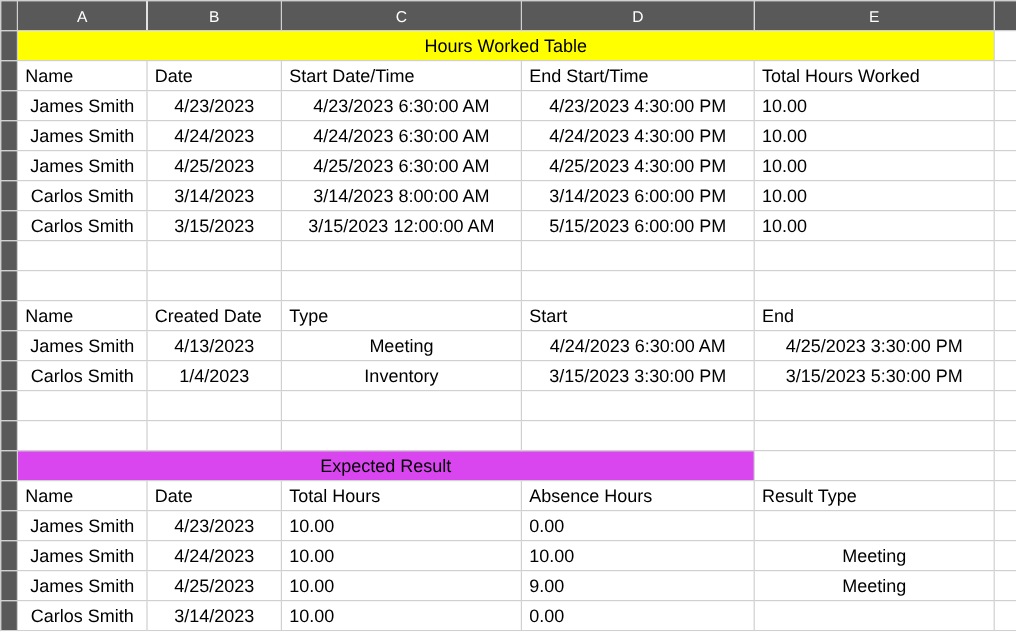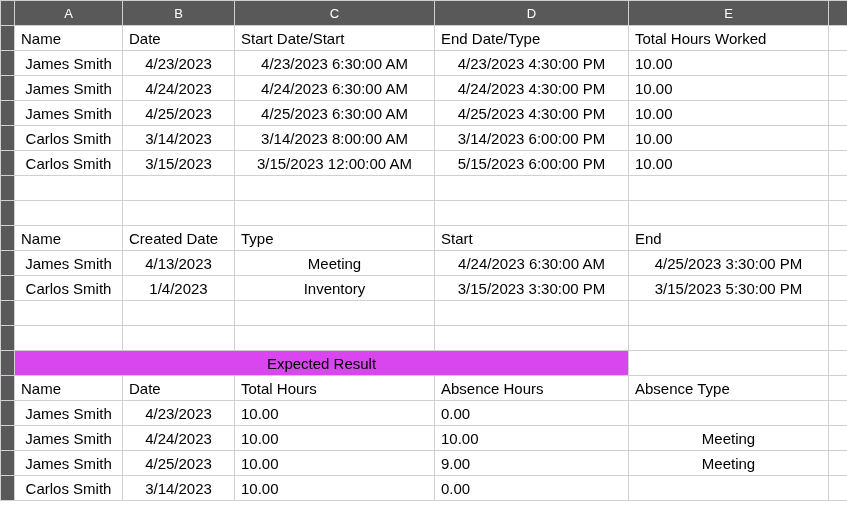--- a/index.html
+++ b/index.html
@@ -77,27 +77,32 @@
       <tr>
     <th class="colhdr rowhdr"></th>
     <th class="colhdr">A</th>
     <th class="colhdr">B</th>
     <th class="colhdr">C</th>
     <th class="colhdr">D</th>
     <th class="colhdr">E</th>
     <th class="colhdr"></th>
   </tr>
 
+  <tr>
+    <td class="rowhdr"></td>
+    <td class="title-yellow" colspan="5">Hours Worked Table</td>
+    <td></td>
+  </tr>
 
   <tr>
     <td class="rowhdr"></td>
     <td class="hdr">Name</td>
     <td class="hdr">Date</td>
-    <td class="hdr">Start Date/Start</td>
-    <td class="hdr">End Date/Type</td>
+    <td class="hdr">Start Date/Time</td>
+    <td class="hdr">End Start/Time</td>
     <td class="hdr">Total Hours Worked</td>
     <td></td>
   </tr>
 
   <tr>
     <td class="rowhdr"></td>
     <td class="txt-l">James Smith</td>
     <td class="txt-r">4/23/2023</td>
     <td class="txt-r">4/23/2023 6:30:00 AM</td>
     <td class="txt-r">4/23/2023 4:30:00 PM</td>
@@ -215,21 +220,21 @@
     <td></td>
     <td></td>
   </tr>
 
   <tr>
     <td class="rowhdr"></td>
     <td class="hdr">Name</td>
     <td class="hdr">Date</td>
     <td class="hdr">Total Hours</td>
     <td class="hdr">Absence Hours</td>
-    <td class="hdr">Absence Type</td>
+    <td class="hdr">Result Type</td>
     <td></td>
   </tr>
 
   <tr>
     <td class="rowhdr"></td>
     <td class="txt-l">James Smith</td>
     <td class="txt-r">4/23/2023</td>
     <td class="num">10.00</td>
     <td class="num">0.00</td>
     <td class="txt-l"></td>

